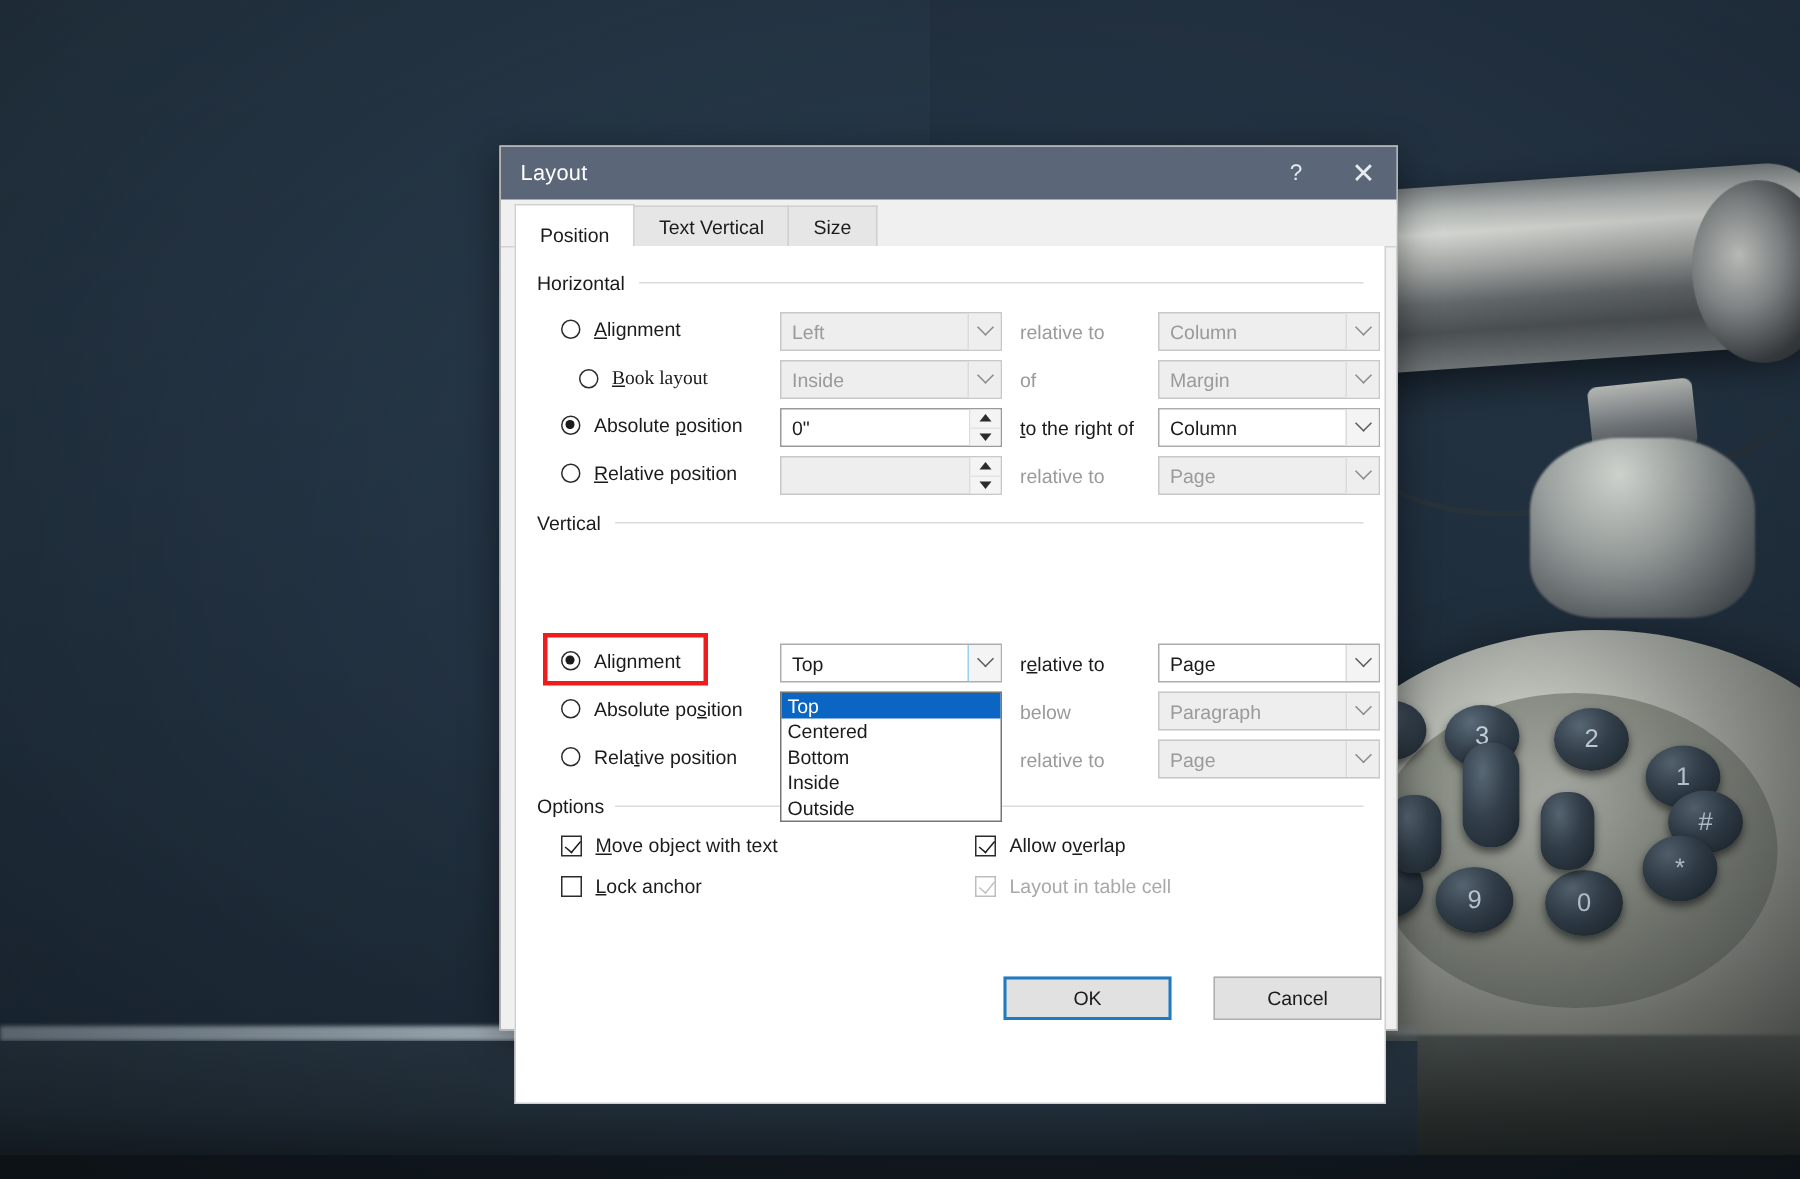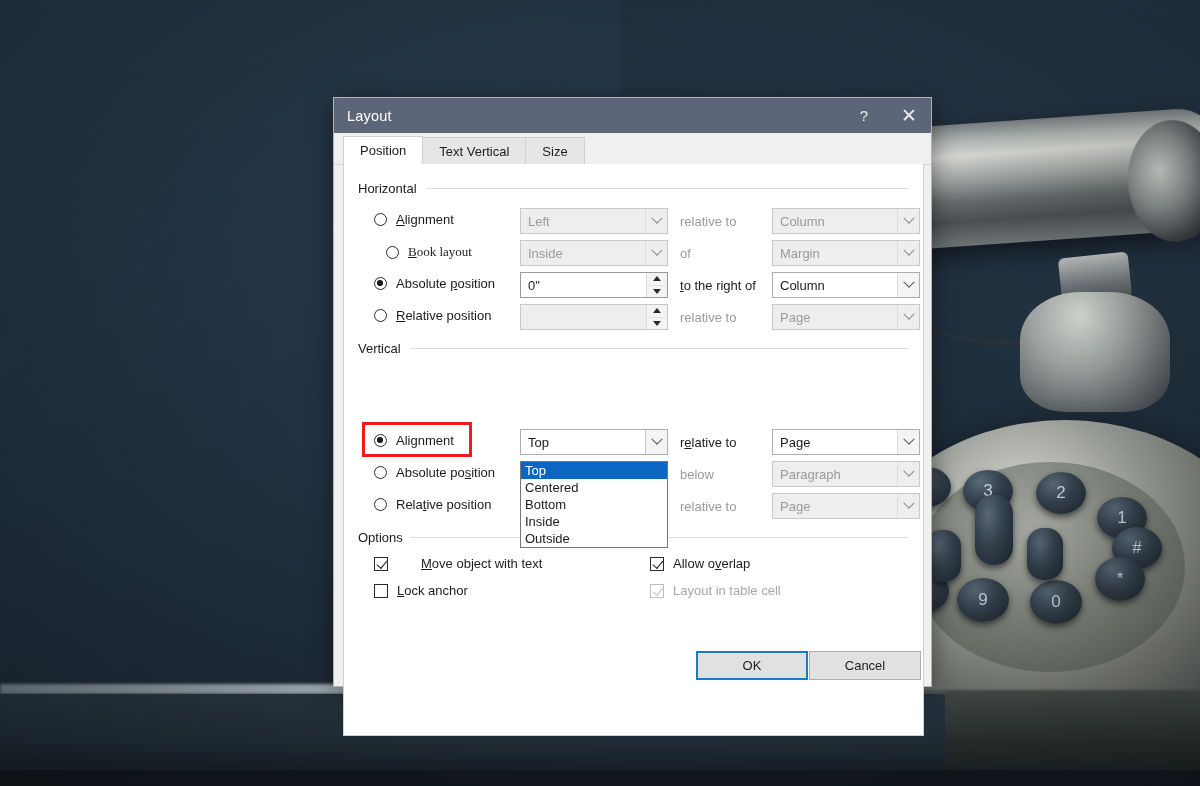--- a/index.html
+++ b/index.html
@@ -129,21 +129,21 @@
   .tabstrip {
     height: 29px; background: #f0f0f0; display: flex; align-items: flex-end;
     padding-left: 9px; border-bottom: 1px solid #d3d3d3;
     position: relative; top: 3px;
   }
   .tab {
     height: 27px; padding: 0 16px; display: flex; align-items: center;
     background: #e6e6e6; border: 1px solid #d0d0d0; border-bottom: none;
     font-size: 13px; color: #1b1b1b; margin-right: -1px;
   }
-  .tab.active { background: #ffffff; border-color: #d0d0d0; height: 28px; }
+  .tab.active { background: #ffffff; border-color: #d0d0d0; height: 28px; align-items: flex-end; }
 
   .dialog-body {
     position: absolute; left: 9px; top: 66px; width: 581px; height: 572px;
   }
   .content-panel {
     position: absolute; left: 0; top: 0; width: 581px; height: 572px;
     background: #ffffff; border: 1px solid #d0d0d0; border-top: none;
   }
 
   .group-label {
@@ -476,21 +476,21 @@
       <div class="combo" style="left:428px; top:329px; width:148px;">
         <span class="combo-text">Page</span>
         <span class="combo-arrow">
             <span class="chev"></span>
           </span>
       </div>
 
       <div class="group-label" style="left:14px; top:366px;">Options</div>
       <div class="group-rule" style="left:66px; top:373px; width:499px;"></div>
 
-      <div class="check-row" style="left:30px; top:392px;gap:24px;">
+      <div class="check-row" style="left:30px; top:392px;">
         <span class="checkbox checked"></span>
         <span class="check-label"><span class="mn">M</span>ove object with text</span>
       </div>
       <div class="check-row" style="left:30px; top:419px;">
         <span class="checkbox"></span>
         <span class="check-label"><span class="mn">L</span>ock anchor</span>
       </div>
       <div class="check-row" style="left:306px; top:392px;text-align:center;">
         <span class="checkbox checked"></span>
         <span class="check-label">Allow o<span class="mn">v</span>erlap</span>
@@ -506,20 +506,20 @@
         <div class="dd-item">Bottom</div>
         <div class="dd-item">Inside</div>
         <div class="dd-item">Outside</div>
       </div>
 
       <div id="alignment-highlight"></div>
 
     </div>
   </div>
 
-  <div class="footer-btn focused" style="left:362px; top:553px; width:112px;">
+  <div class="footer-btn focused" style="left:335px; top:553px; width:112px;">
     <span>OK</span>
   </div>
   <div class="footer-btn" style="left:475px; top:553px; width:112px;">
     <span>Cancel</span>
   </div>
 
 </div>
 
 </body></html>

